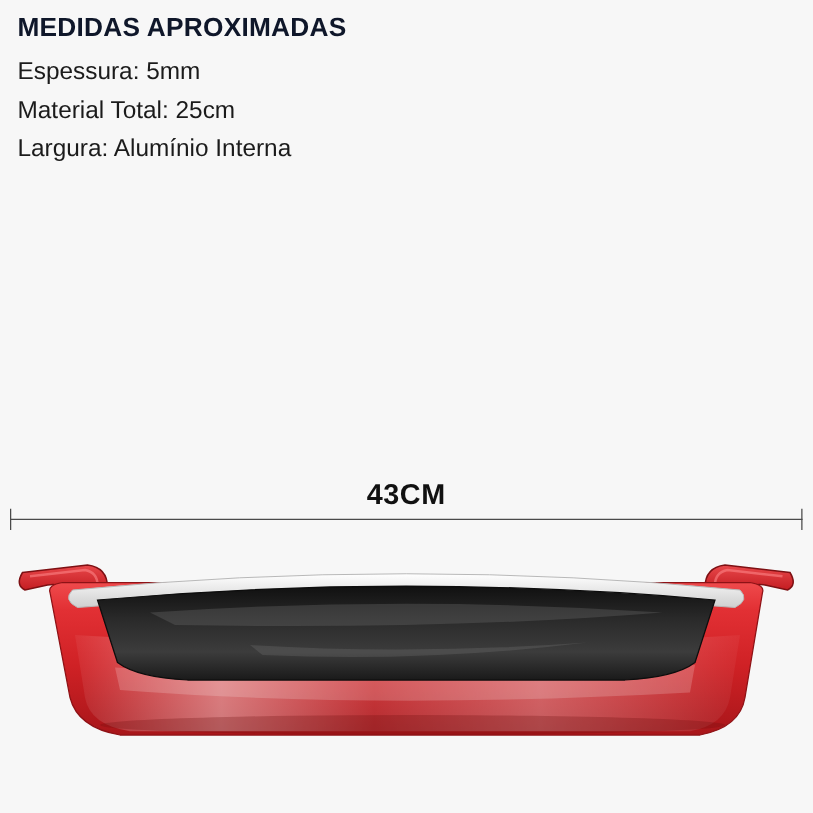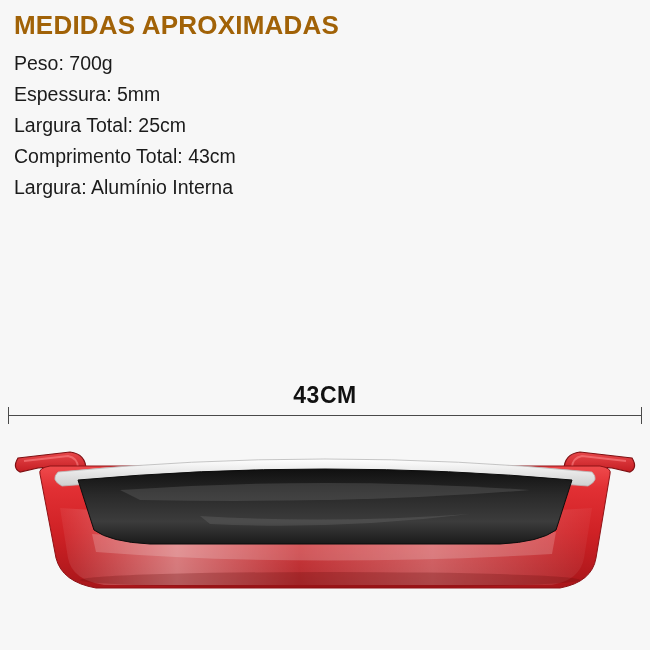--- a/index.html
+++ b/index.html
@@ -21,26 +21,26 @@
     position: relative;
     background: #f7f7f7;
   }
   .spec-block {
     position: absolute;
     left: 14px;
     top: 10px;
     width: 620px;
   }
   .spec-title {
-    font-size: 26px;
+    font-size: 21px;
     font-weight: bold;
     letter-spacing: 0.2px;
     margin: 0 0 7px 0;
     line-height: 1.2;
-    color: #a16207;
+    color: #0f172a;
   }
   .spec-line {
     font-size: 19.5px;
     line-height: 31px;
     color: #1b1b1b;
     white-space: nowrap;
   }
   .spec-line .lbl { }
   .spec-line .val { }
 
@@ -92,34 +92,26 @@
 </style>
 </head>
 <body>
 
 <div class="page">
 
   <div class="spec-block">
     <div class="spec-title">MEDIDAS APROXIMADAS</div>
 
     <div class="spec-line">
-      <span class="lbl">Peso: </span>
-      <span class="val">700g</span>
-    </div>
-    <div class="spec-line">
       <span class="lbl">Espessura: </span>
       <span class="val">5mm</span>
     </div>
     <div class="spec-line">
-      <span class="lbl">Largura Total: </span>
+      <span class="lbl">Material Total: </span>
       <span class="val">25cm</span>
-    </div>
-    <div class="spec-line">
-      <span class="lbl">Comprimento Total: </span>
-      <span class="val">43cm</span>
     </div>
     <div class="spec-line">
       <span class="lbl">Largura: </span>
       <span class="val">Alumínio Interna</span>
     </div>
   </div>
 
   <div class="dim-wrap">
     <div class="dim-label">43CM</div>
     <div class="dim-rule"></div>

